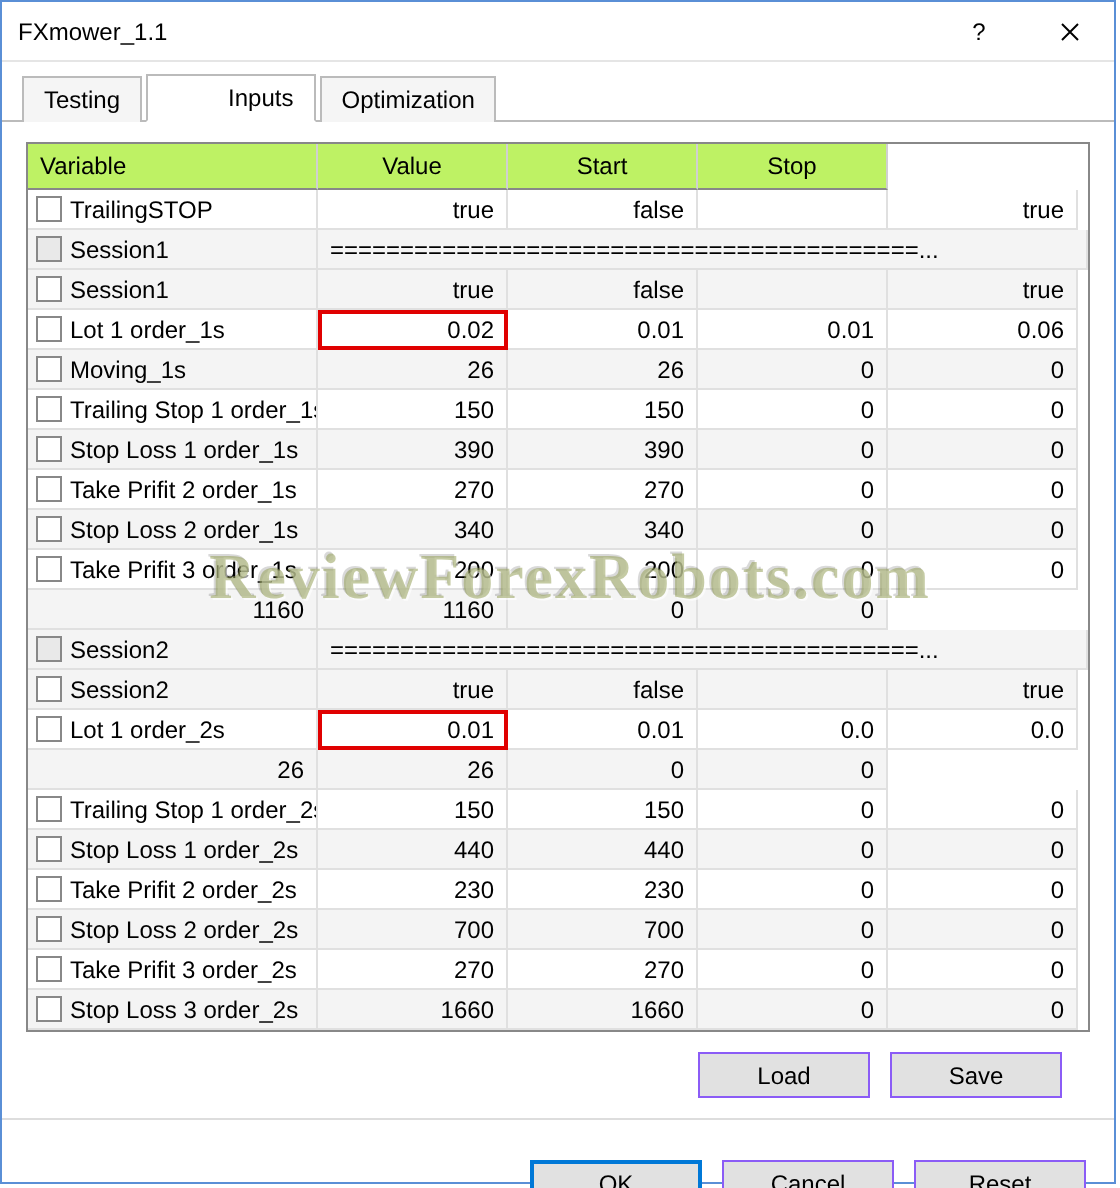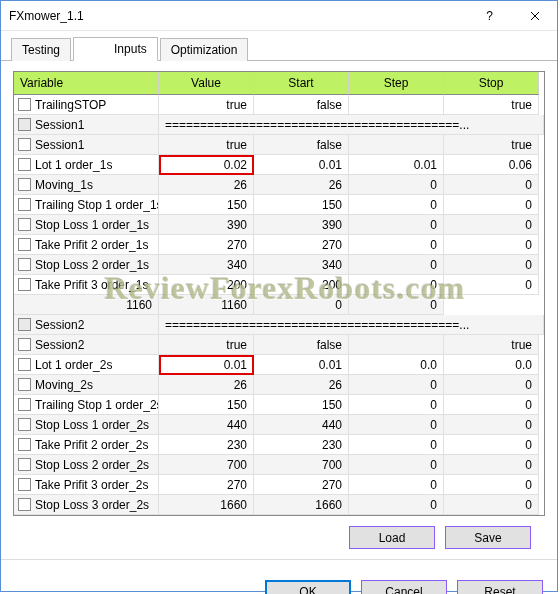--- a/index.html
+++ b/index.html
@@ -109,21 +109,20 @@
     <div class="tab active">Inputs</div>
     <div class="tab">Optimization</div>
   </div>
 
   <div class="grid-wrap">
     <div class="grid">
       <div class="hdr">
         <div>Variable</div>
         <div>Value</div>
         <div>Start</div>
-        <div>Step</div>
         <div>Stop</div>
       </div>
       <div id="grid-body">
           <div class="row">
             <div class="varcell">
               <span class="chk"></span>
               <span>TrailingSTOP</span>
             </div>
             <div class=" tleft">true</div>
             <div class="tleft">false</div>
@@ -244,24 +243,20 @@
             <div class="varcell">
               <span class="chk"></span>
               <span>Lot 1 order_2s</span>
             </div>
             <div class="hl ">0.01</div>
             <div class="">0.01</div>
             <div>0.0</div>
             <div class="">0.0</div>
           </div>
           <div class="row darker">
-            <div class="varcell">
-              <span class="chk"></span>
-              <span>Moving_2s</span>
-            </div>
             <div class=" ">26</div>
             <div class="">26</div>
             <div>0</div>
             <div class="">0</div>
           </div>
           <div class="row">
             <div class="varcell">
               <span class="chk"></span>
               <span>Trailing Stop 1 order_2s</span>
             </div>

